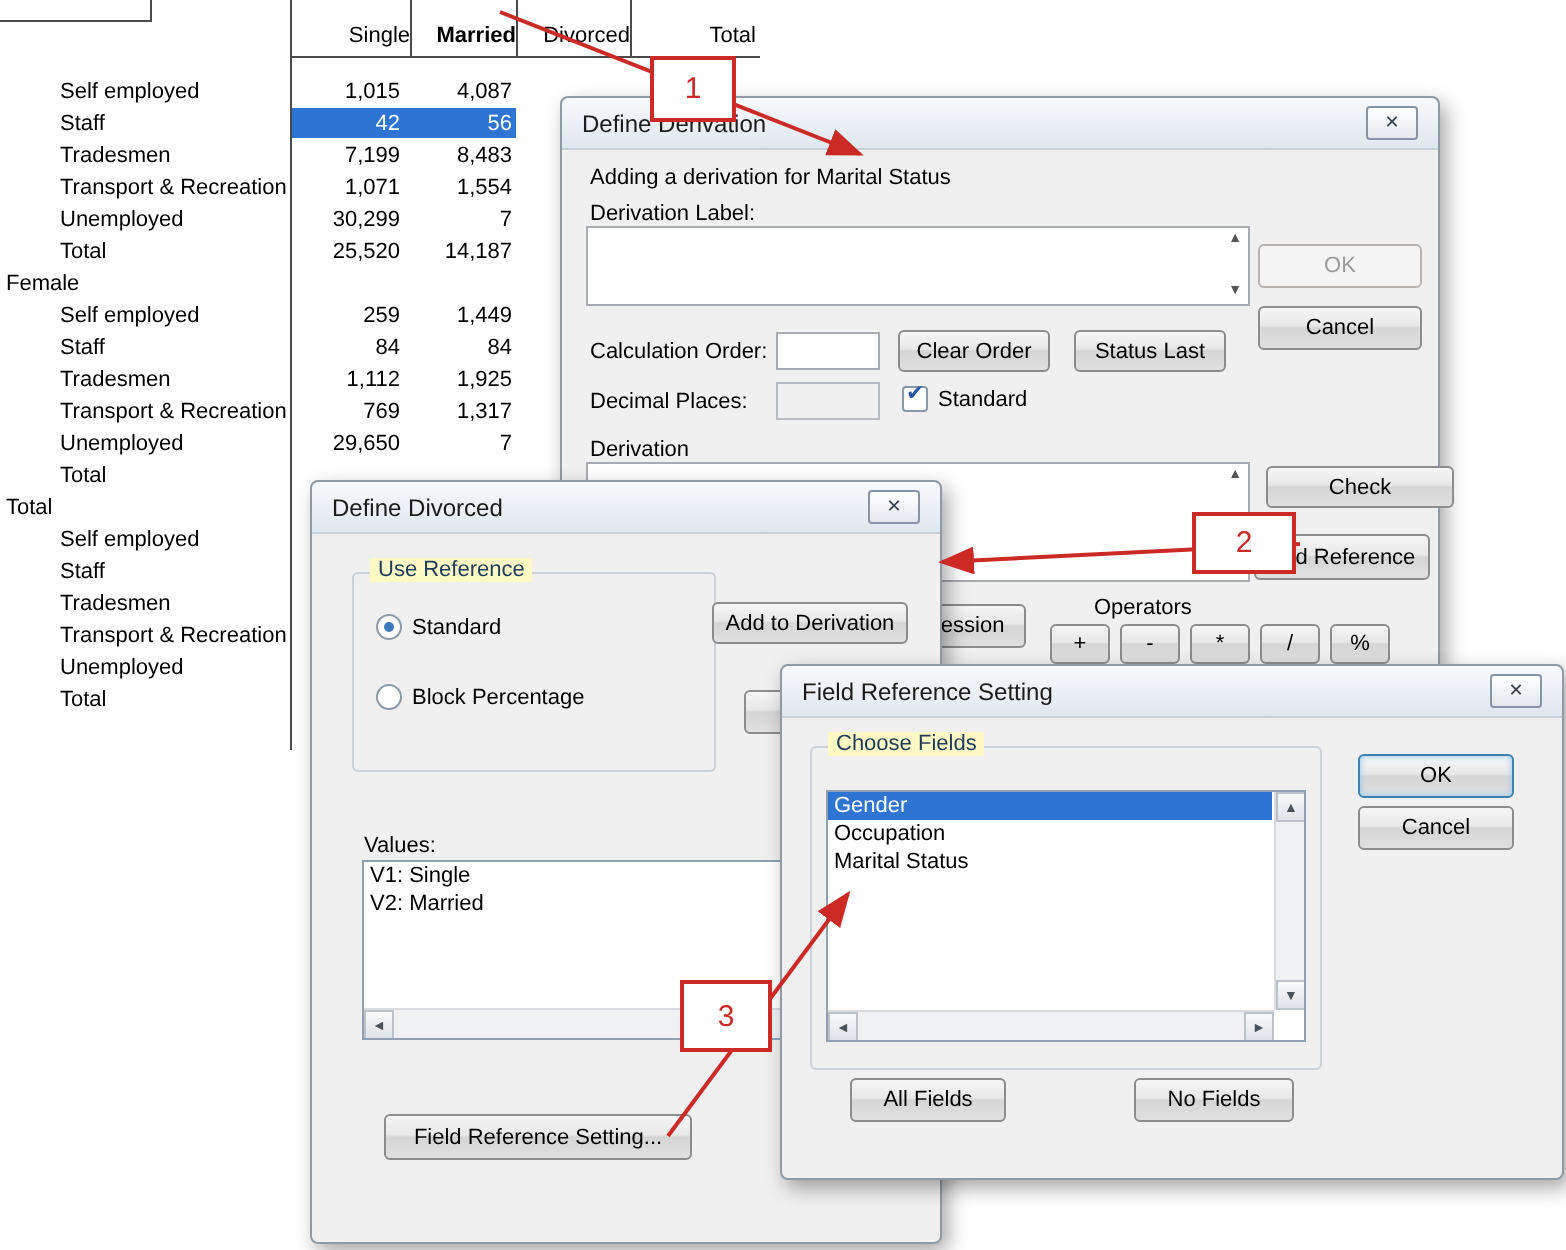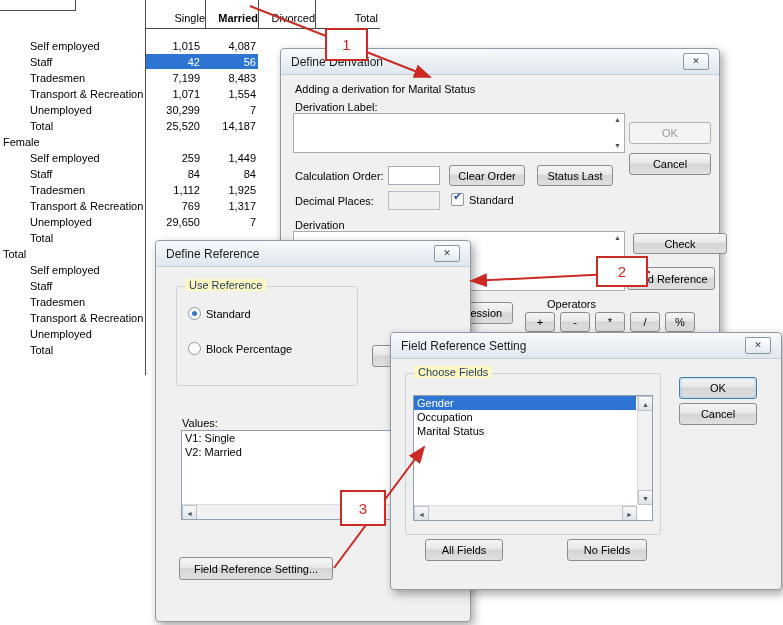--- a/index.html
+++ b/index.html
@@ -127,43 +127,44 @@
     </div>
     <button class="btn" style="left:352px;top:184px;width:94px;height:21px">Check</button>
     <button class="btn" style="left:346px;top:218px;width:88px;height:23px">Add Reference</button>
     <button class="btn" style="left:156px;top:253px;width:76px;height:22px">Expression</button>
     <span class="lbl" style="left:266px;top:249px">Operators</span>
     <div id="operators-row" style="position:absolute;left:244px;top:263px;white-space:nowrap"><button class="btn opbtn">+</button><button class="btn opbtn">-</button><button class="btn opbtn">*</button><button class="btn opbtn">/</button><button class="btn opbtn">%</button></div>
   </div>
 
   <div class="dlg" id="dlg-reference" style="left:155px;top:240px;width:316px;height:382px;z-index:2">
     <div class="titlebar">
-      <span class="title">Define Reference</span>
+      <span class="title">Define Divorced</span>
       <span class="closebtn">✕</span>
     </div>
     <div class="groupbox" style="left:20px;top:45px;width:182px;height:100px">
       <span class="gb-label">Use Reference</span>
     </div>
     <span class="radio sel" style="left:32px;top:66px"></span>
     <span class="lbl" style="left:50px;top:67px">Standard</span>
     <span class="radio" style="left:32px;top:101px"></span>
     <span class="lbl" style="left:50px;top:102px">Block Percentage</span>
+    <button class="btn" style="left:200px;top:60px;width:98px;height:21px">Add to Derivation</button>
     <button class="btn" style="left:216px;top:104px;width:82px;height:22px">Cancel</button>
     <span class="lbl" style="left:26px;top:176px">Values:</span>
     <div class="listbox" style="left:25px;top:189px;width:276px;height:90px">
       <div id="values-list">
           <div class="litem">V1: Single</div>
           <div class="litem">V2: Married</div>
         </div>
       <div class="hscroll" style="left:0;right:0">
         <span class="sarrow left">◄</span>
         <span class="sarrow right">►</span>
       </div>
     </div>
-    <button class="btn" style="left:23px;top:316px;width:154px;height:23px">Field Reference Setting...</button>
+    <button class="btn" style="left:36px;top:316px;width:154px;height:23px">Field Reference Setting...</button>
   </div>
 
   <div class="dlg" id="dlg-frs" style="left:390px;top:332px;width:392px;height:258px;z-index:3">
     <div class="titlebar">
       <span class="title">Field Reference Setting</span>
       <span class="closebtn">✕</span>
     </div>
     <div class="groupbox" style="left:14px;top:40px;width:256px;height:162px">
       <span class="gb-label">Choose Fields</span>
     </div>

